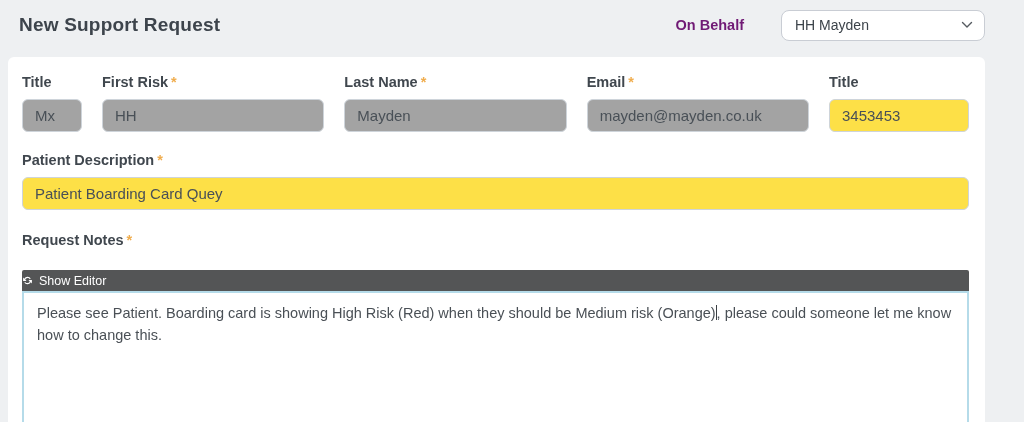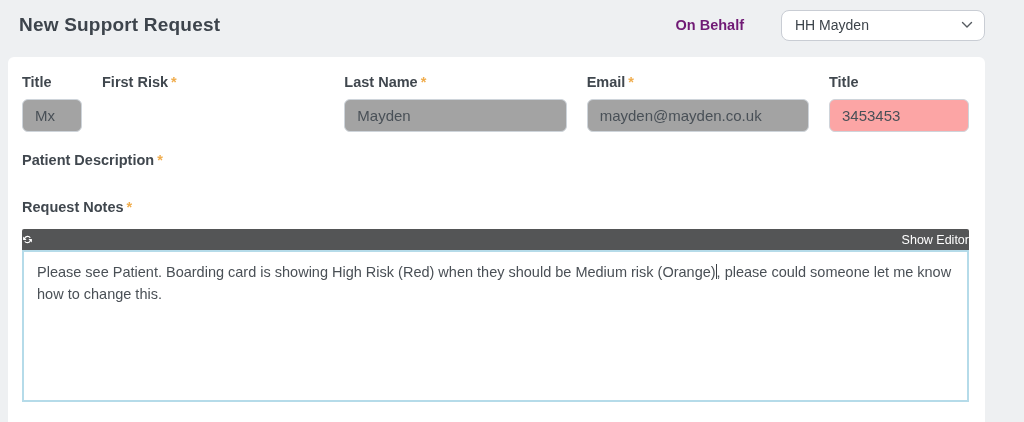--- a/index.html
+++ b/index.html
@@ -55,40 +55,40 @@
     color: #40474e; margin-bottom: 7px; white-space: nowrap;
   }
   .req { color: #f0ad4e; margin-left: 3px; font-weight: bold; }
 
   .fg input {
     height: 33px; width: 100%;
     border: 1px solid #ced4da; border-radius: 6px;
     padding: 0 12px;
     font-size: 15px; color: #495057;
     font-family: "Liberation Sans", sans-serif;
-    background: #fca5a5;
+    background: #fde047;
     outline: none;
   }
   .fg input.is-disabled { background: #a3a3a3; }
 
   .w-title { width: 60px; flex: none; }
   .w-flex  { flex: 1.6; min-width: 0; }
   .w-phone { width: 140px; flex: none; }
   .w-desc  { flex: 1; min-width: 0; }
   .w-ref   { width: 140px; flex: none; }
 
   .row-2 { margin-top: 19px; }
   .row-3 { margin-top: 21px; }
-  .row-3 label { margin-bottom: 12px; }
+  .row-3 label { margin-bottom: 20px; }
 
   .editor-bar {
     height: 21px;
     background: #545556;
     border-radius: 2px 2px 0 0;
-    display: flex; align-items: center; justify-content: space-between;
+    display: flex; align-items: center; justify-content: flex-start;
     gap: 6px;
     color: #ffffff; font-size: 12.5px;
     cursor: pointer;
     user-select: none;
   }
   .refresh-icon svg { display: block; }
 
   .notes-box {
     border: 2px solid #b5dbe9;
     background: #ffffff;
@@ -123,38 +123,40 @@
 
 <div class="card">
 
   <div class="form-row">
     <div class="fg w-title">
       <label>Title</label>
       <input class="is-disabled" readonly="" value="Mx" style="">
     </div>
     <div class="fg w-flex">
       <label><span>First Risk</span><span class="req">*</span></label>
+      <input class="is-disabled" readonly="" value="HH" style="">
     </div>
     <div class="fg w-flex">
       <label><span>Last Name</span><span class="req">*</span></label>
       <input class="is-disabled" readonly="" value="Mayden" style="">
     </div>
     <div class="fg w-flex">
       <label><span>Email</span><span class="req">*</span></label>
       <input class="is-disabled" readonly="" value="mayden@mayden.co.uk" style="">
     </div>
     <div class="fg w-phone">
       <label>Title</label>
       <input value="3453453" style="">
     </div>
   </div>
 
   <div class="form-row row-2">
     <div class="fg w-desc">
       <label><span>Patient Description</span><span class="req">*</span></label>
+      <input value="Patient Boarding Card Quey" style="">
     </div>
   </div>
 
   <div class="fg row-3">
     <label><span>Request Notes</span><span class="req">*</span></label>
     <div class="editor-bar">
       <span class="refresh-icon">
         <svg width="11" height="11" viewBox="0 0 16 16" fill="#ffffff">
           <path d="M8 2.6a5.4 5.4 0 0 0-4.7 2.7L1.6 3.6v5h5L4.7 6.7A3.8 3.8 0 0 1 8 4.2c1.4 0 2.6.7 3.3 1.8l1.4-.9A5.4 5.4 0 0 0 8 2.6z"></path>
           <path d="M8 13.4a5.4 5.4 0 0 0 4.7-2.7l1.7 1.7v-5h-5l1.9 1.9A3.8 3.8 0 0 1 8 11.8c-1.4 0-2.6-.7-3.3-1.8l-1.4.9A5.4 5.4 0 0 0 8 13.4z"></path>

